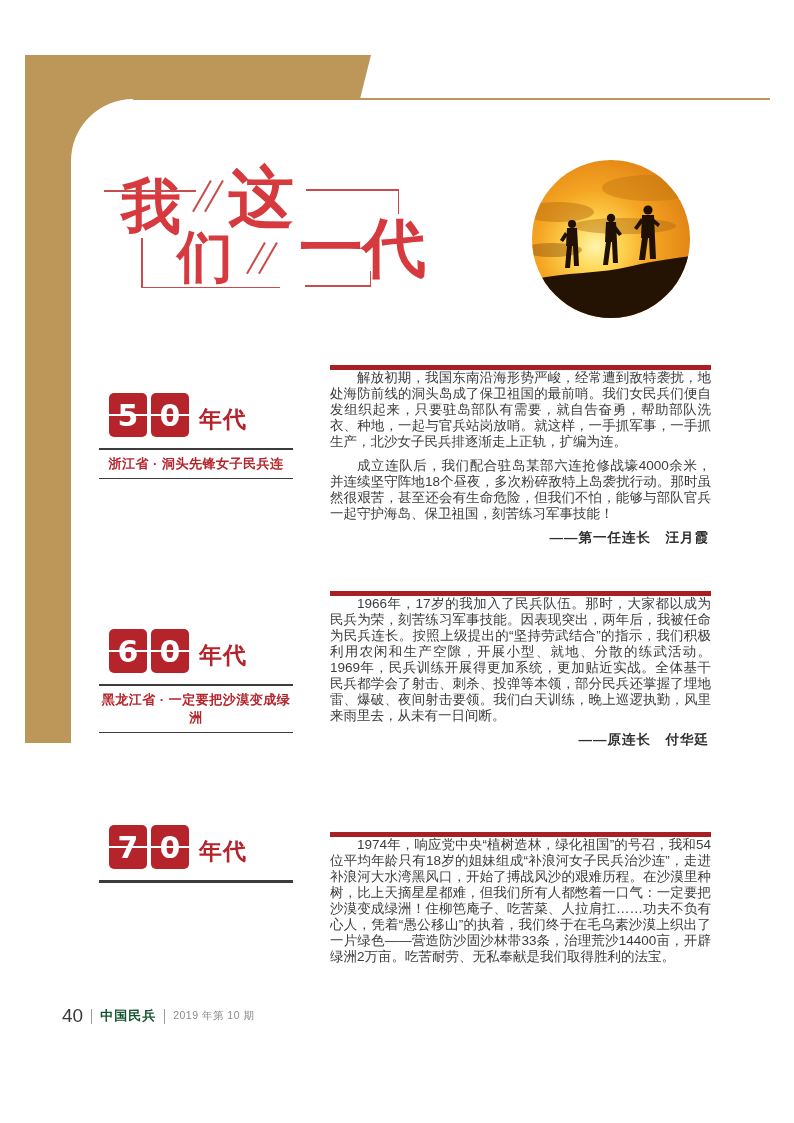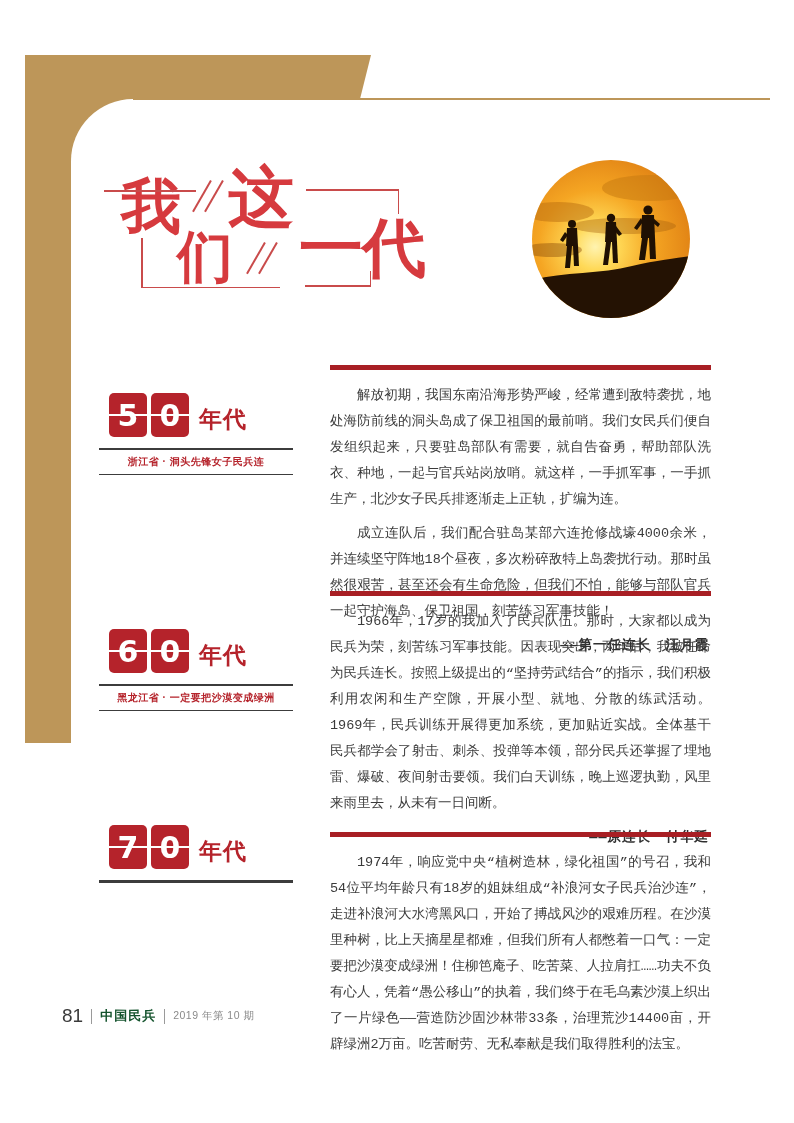--- a/index.html
+++ b/index.html
@@ -41,28 +41,28 @@
   .badge{position:absolute;left:99px;width:194px;}
   .b1{top:393px;} .b2{top:629px;} .b3{top:825px;}
   .tiles{display:flex;align-items:flex-end;margin-left:10px;}
   .tile{position:relative;width:38px;height:44px;margin-right:4px;background:var(--deep-red);
         border-radius:5px;color:#fff;font-weight:800;font-size:30px;
         display:flex;align-items:center;justify-content:center;
         font-family:"DejaVu Sans","Liberation Sans",sans-serif;}
   .tile::after{content:"";position:absolute;left:-2px;right:-2px;top:50%;height:2px;background:#fff;transform:translateY(-1px);}
   .suffix{font-size:23px;font-weight:800;color:var(--deep-red);margin:0 0 2px 6px;letter-spacing:1px;}
   .rule{height:1.5px;background:#3c3c3c;margin-top:11px;}
-  .unit{font-size:10px;font-weight:700;color:var(--deep-red);text-align:center;padding:5px 0 5px;letter-spacing:.5px;}
+  .unit{font-size:13px;font-weight:700;color:var(--deep-red);text-align:center;padding:5px 0 5px;letter-spacing:.5px;}
   .rule2{height:1.5px;background:#3c3c3c;}
 
   
   .section{position:absolute;left:330px;width:381px;}
   .s1{top:365px;} .s2{top:591px;} .s3{top:832px;}
   .redbar{height:5px;background:var(--bar-red);}
-  .stext{padding-top:13px;font-size:13.5px;line-height:26px;color:var(--ink);text-align:justify;font-family:Liberation Mono, monospace;}
+  .stext{font-size:13.5px;line-height:16px;color:var(--ink);text-align:justify;}
   .para{text-indent:2em;margin-bottom:8px;}
   .attribution{text-align:right;font-weight:700;font-size:13.5px;color:#2f2f2f;letter-spacing:1px;padding-right:2px;}
 
   
   .footer{position:absolute;left:62px;top:1005px;display:flex;align-items:center;}
   .pagenum{font-size:19px;color:#3a3a3a;}
   .fsep{width:1px;height:15px;background:#9a9a9a;margin:0 8px;}
   .magname{font-size:13px;font-weight:700;color:#14532d;letter-spacing:1px;}
   .issue{font-size:10.5px;color:#8a8a8a;letter-spacing:.5px;}
 </style>
@@ -192,20 +192,20 @@
   </div>
 
   <div class="section s3">
     <div class="redbar"></div>
     <div class="stext">
       <p class="para">1974年，响应党中央“植树造林，绿化祖国”的号召，我和54位平均年龄只有18岁的姐妹组成“补浪河女子民兵治沙连”，走进补浪河大水湾黑风口，开始了搏战风沙的艰难历程。在沙漠里种树，比上天摘星星都难，但我们所有人都憋着一口气：一定要把沙漠变成绿洲！住柳笆庵子、吃苦菜、人拉肩扛……功夫不负有心人，凭着“愚公移山”的执着，我们终于在毛乌素沙漠上织出了一片绿色——营造防沙固沙林带33条，治理荒沙14400亩，开辟绿洲2万亩。吃苦耐劳、无私奉献是我们取得胜利的法宝。</p>
     </div>
   </div>
 
   <div class="footer">
-    <span class="pagenum">81</span>
+    <span class="pagenum">40</span>
     <span class="fsep"></span>
     <span class="magname">中国民兵</span>
     <span class="fsep"></span>
     <span class="issue">2019 年第 10 期</span>
   </div>
 
 </div>
 
 </body></html>

